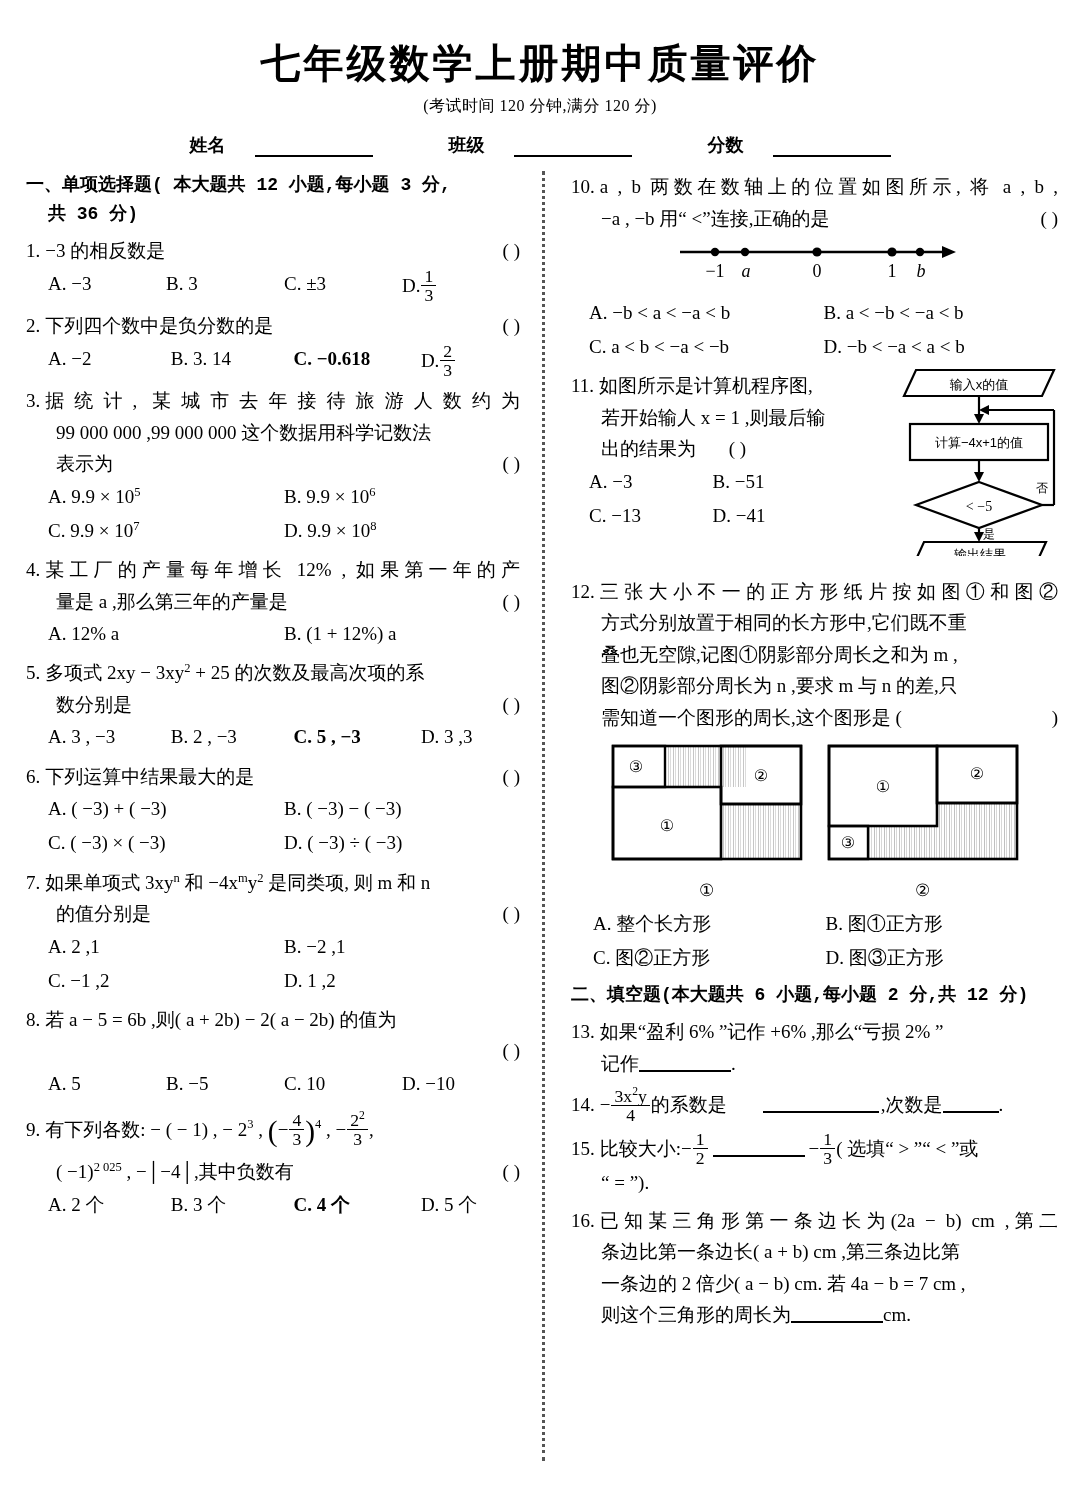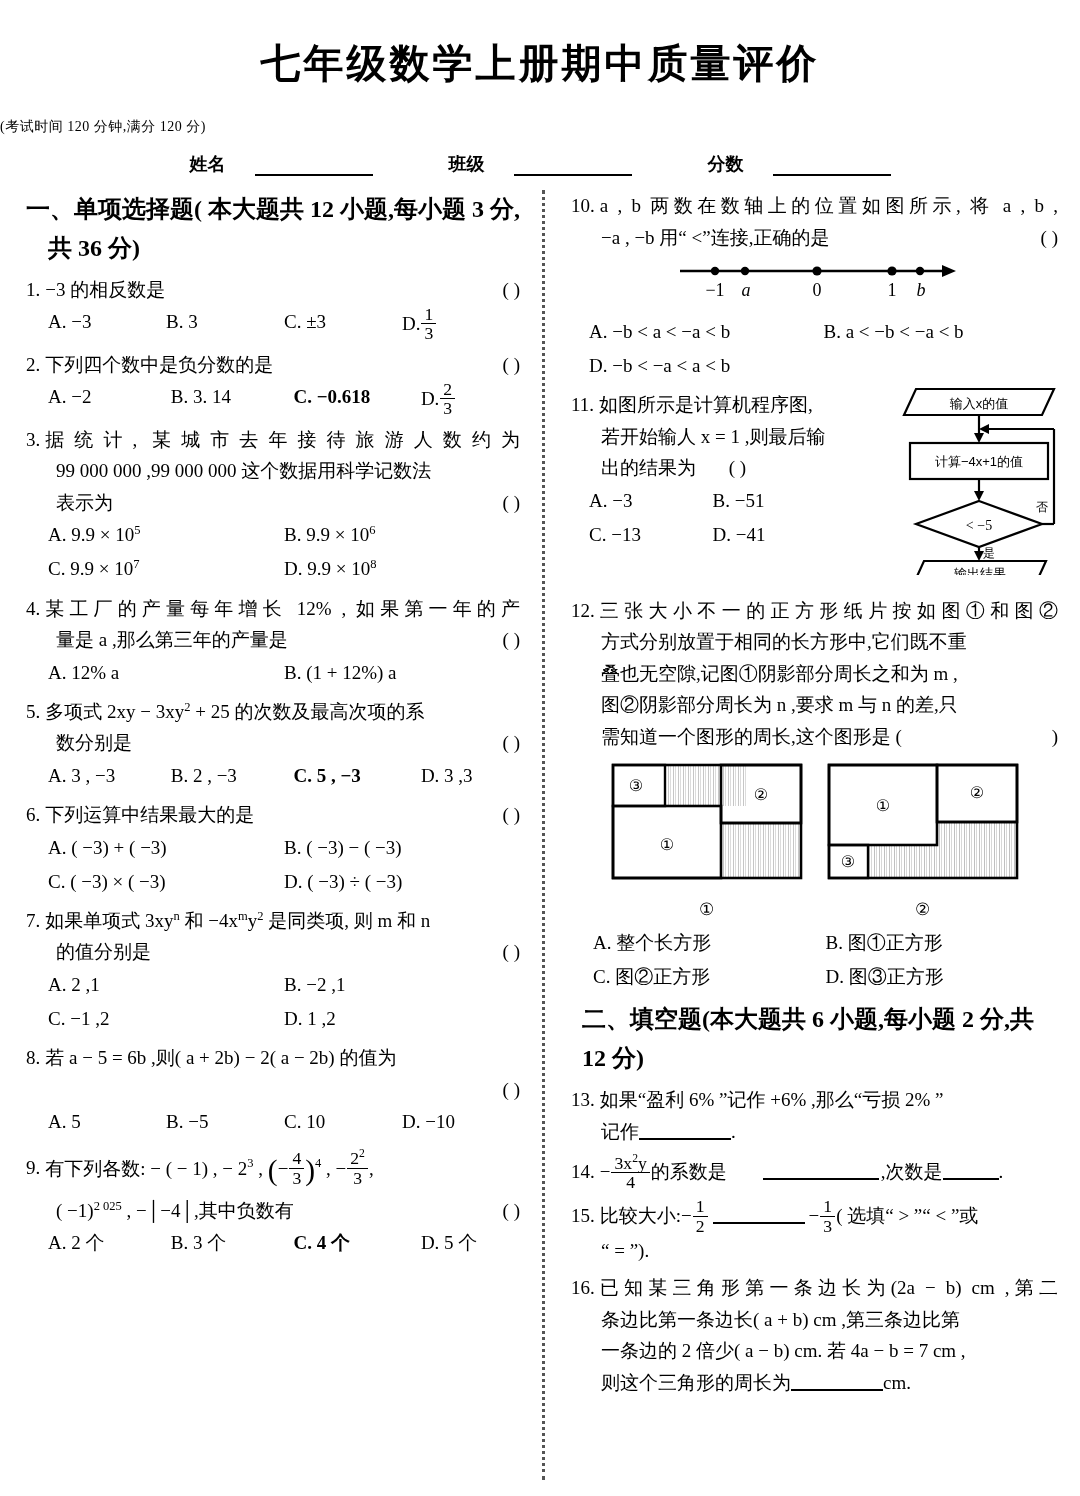--- a/index.html
+++ b/index.html
@@ -19,23 +19,23 @@
   .doc-title {
     text-align: center;
     font-size: 40px;
     font-weight: bold;
     letter-spacing: 3px;
     padding-top: 42px;
     line-height: 1.1;
     font-family: "Liberation Serif", "DejaVu Serif", serif;
   }
   .doc-subtitle {
-    text-align: left;
-    font-size: 14px;
-    margin-top: 32px;
+    text-align: center;
+    font-size: 16px;
+    margin-top: 10px;
     letter-spacing: 0.5px;
   }
   .id-line {
     display: flex;
     justify-content: center;
     gap: 76px;
     margin-top: 16px;
     font-size: 18px;
     font-weight: bold;
   }
@@ -55,24 +55,24 @@
     padding: 0 22px 0 26px;
     box-sizing: border-box;
     height: 1290px;
   }
   .col { width: 50%; box-sizing: border-box; }
   .col-left { padding-right: 22px; }
   .col-right { padding-left: 26px; border-left: 3px dotted #555; }
 
   .sect-head {
     font-weight: bold;
-    font-size: 24px;
+    font-size: 18px;
     line-height: 1.62;
     margin-bottom: 2px;
-    font-family: Liberation Serif, serif;
+    font-family: Liberation Mono, monospace;
   }
   .sect-head .l2 { display:block; padding-left: 22px; }
 
   .q {
     font-size: 19px;
     line-height: 1.66;
     margin-top: 6px;
     position: relative;
   }
   .qline { display: flex; align-items: baseline; }
@@ -350,20 +350,21 @@
             <text id="nl3" x="222" y="39" font-size="18" text-anchor="middle" font-family="Liberation Serif, serif">1</text>
             <text id="nl4" x="251" y="39" font-size="18" text-anchor="middle" font-family="Liberation Serif, serif" font-style="italic">b</text>
           </svg>
         </div>
 
         <div class="opts two" style="padding-left:18px;">
           <div>A. −b &lt; a &lt; −a &lt; b</div>
           <div>B. a &lt; −b &lt; −a &lt; b</div>
         </div>
         <div class="opts two" style="padding-left:18px;">
+          <div>C. a &lt; b &lt; −a &lt; −b</div>
           <div>D. −b &lt; −a &lt; a &lt; b</div>
         </div>
       </div>
 
       <div class="q">
         <div class="q11row">
           <div class="q11text">
             <div class="qline">
               <span class="qnum">11.</span>
               <span class="qbody nojust">如图所示是计算机程序图,</span>
@@ -494,21 +495,21 @@
         <div class="opts two" style="padding-left:22px;">
           <div>A. 整个长方形</div>
           <div>B. 图①正方形</div>
         </div>
         <div class="opts two" style="padding-left:22px;">
           <div>C. 图②正方形</div>
           <div>D. 图③正方形</div>
         </div>
       </div>
 
-      <div class="sect-head" style="margin-top:6px;margin-left:11px;">二、填空题(本大题共 6 小题,每小题 2 分,共 12 分)</div>
+      <div class="sect-head" style="margin-top:6px;">二、填空题(本大题共 6 小题,每小题 2 分,共 12 分)</div>
 
       <div class="q">
         <div class="qline">
           <span class="qnum">13.</span>
           <span class="qbody nojust">如果“盈利 6% ”记作 +6% ,那么“亏损 2% ”</span>
         </div>
         <div class="hang">
           <span>记作</span><span class="blank-line bl-m"></span><span>.</span>
         </div>
       </div>

